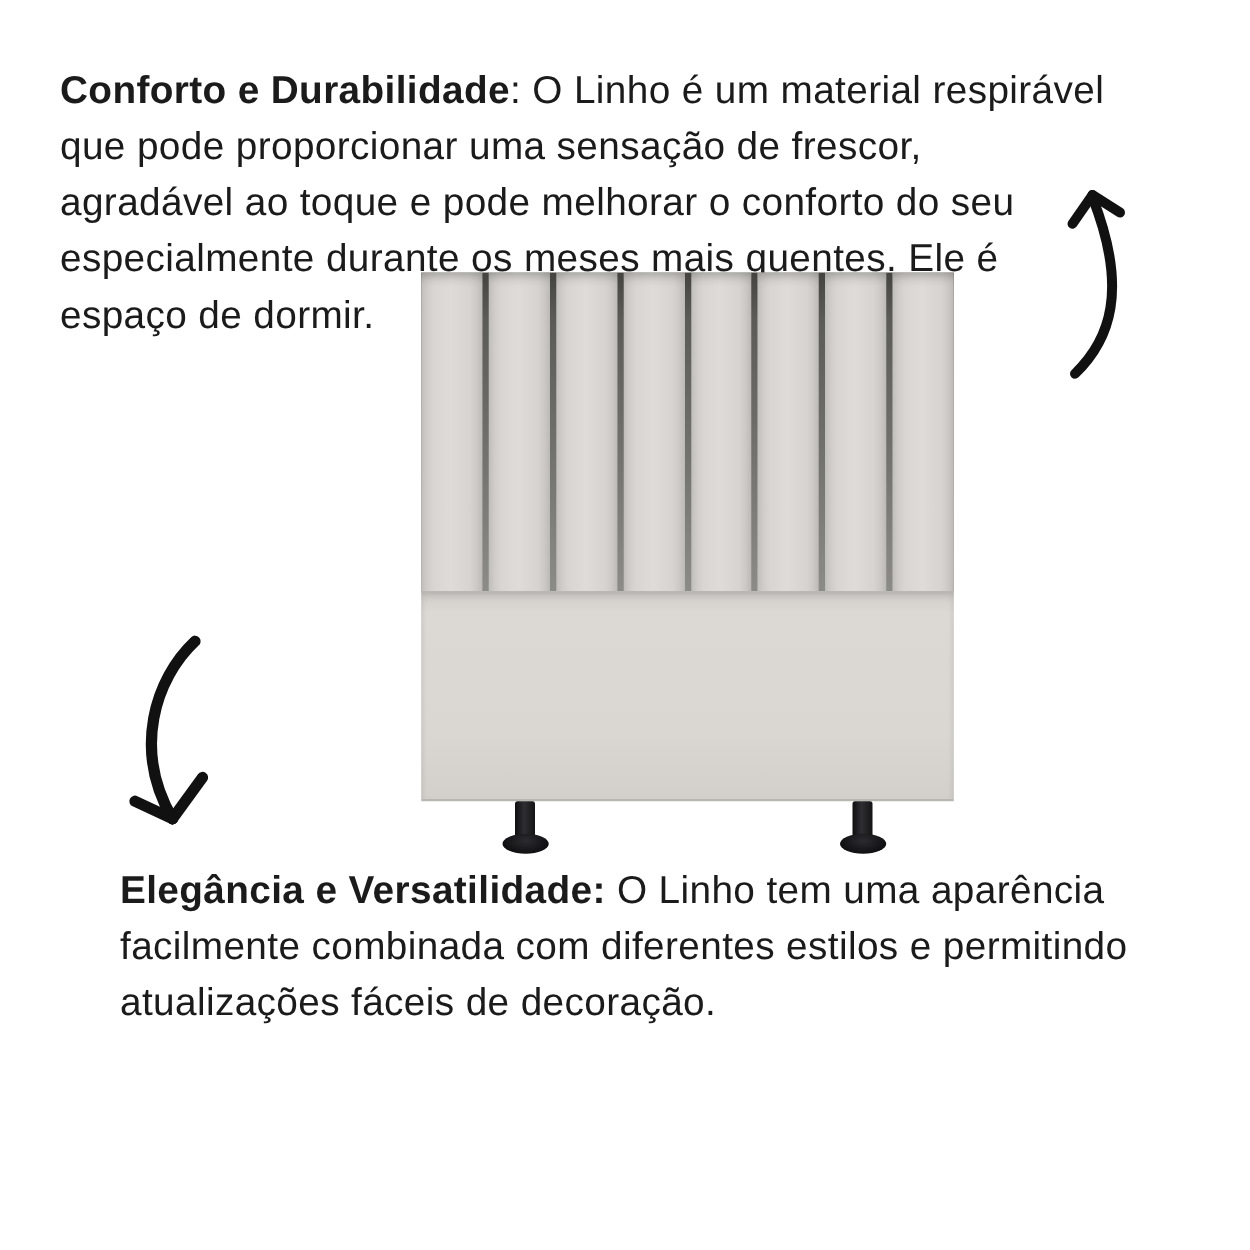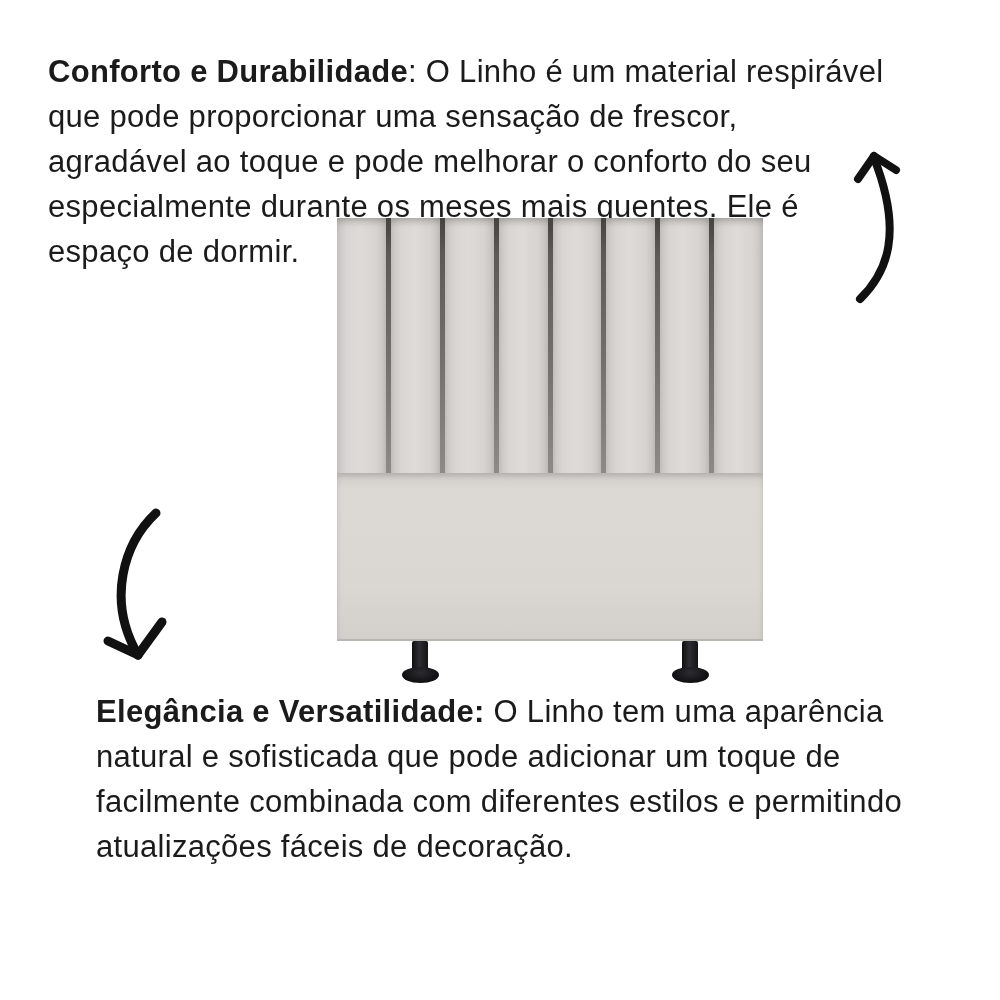--- a/index.html
+++ b/index.html
@@ -98,16 +98,15 @@
 </svg>
 
 <svg class="arrow-svg arrow-bottom" viewBox="96 503 84 168">
   <path d="M 156 513 C 124 543 106 600 138 655"></path>
   <path d="M 138 655 L 162 622"></path>
   <path d="M 138 655 L 108 641"></path>
 </svg>
 
 <div class="para para-bottom">
   <div class="line"><span class="bold">Elegância e Versatilidade:</span><span> O Linho tem uma aparência</span></div>
-  <div class="line">natural e sofisticada que pode adicionar um toque de</div>
   <div class="line">facilmente combinada com diferentes estilos e permitindo</div>
   <div class="line">atualizações fáceis de decoração.</div>
 </div>
 
 </body></html>

